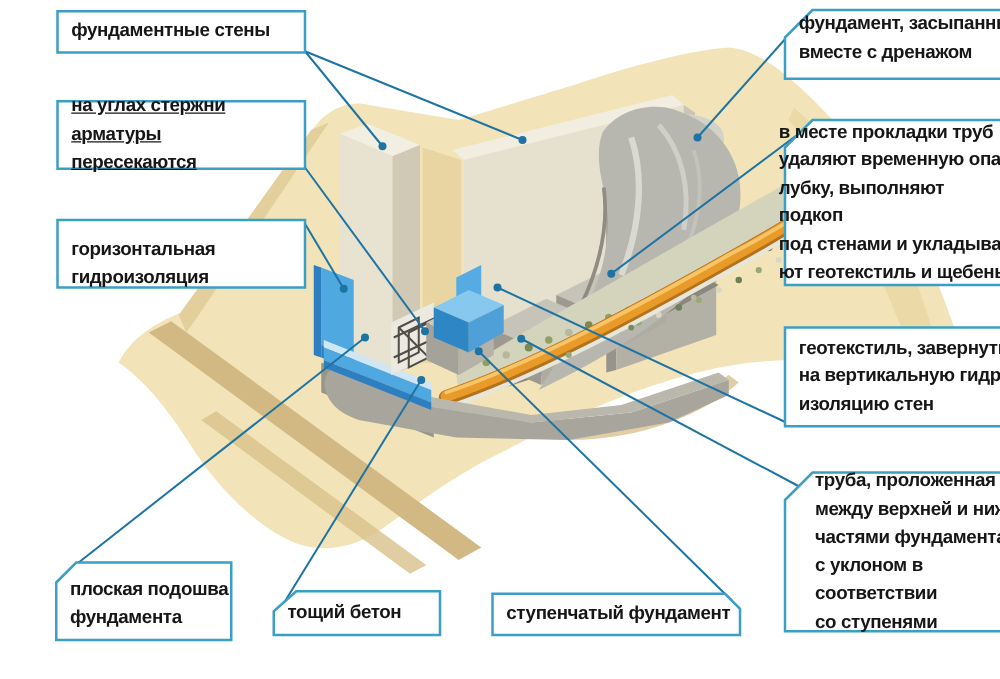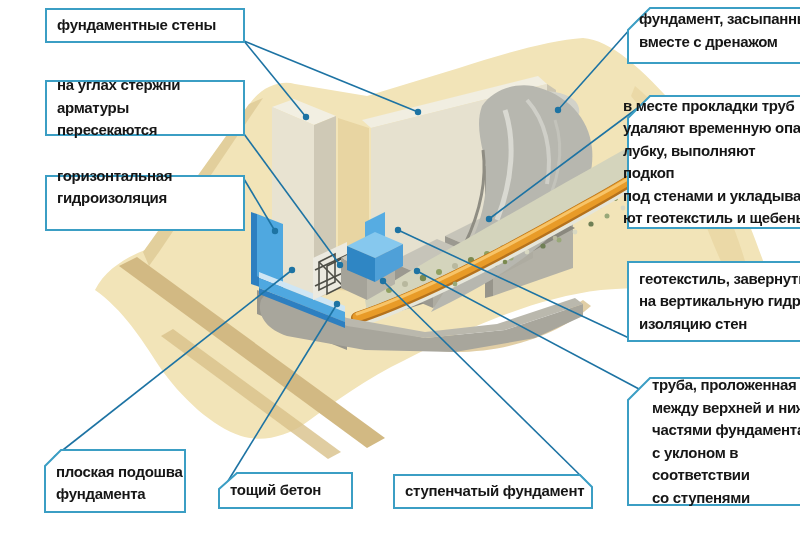--- a/index.html
+++ b/index.html
@@ -204,23 +204,23 @@
     <path d="M184,489 L202,473 H317 V508 H184 Z"></path>
     <path d="M359,475 H545 L557,487 V508 H359 Z"></path>
     <path d="M593,30 L615,8 H791 V63 H593 Z"></path>
     <path d="M593,118 L615,96 H791 V228 H593 Z"></path>
     <path d="M593,262 H791 V341 H593 Z"></path>
     <path d="M593,400 L615,378 H790 V505 H593 Z"></path>
   </g>
 </svg>
 
   <div class="lbl" style="left:11px;top:9px;width:198px;height:33px;">фундаментные стены</div>
-  <div class="lbl" style="left:11px;top:81px;width:174px;height:54px;">на углах стержни
+  <div class="lbl" style="left:11px;top:81px;width:174px;height:54px;text-decoration:underline;">на углах стержни
 арматуры пересекаются</div>
-  <div class="lbl" style="left:11px;top:160px;width:198px;height:54px;">горизонтальная
+  <div class="lbl" style="left:11px;top:184px;width:198px;height:54px;">горизонтальная
 гидроизоляция</div>
   <div class="lbl" style="left:10px;top:450px;width:140px;height:66px;">плоская подошва
 фундамента</div>
   <div class="lbl" style="left:184px;top:473px;width:133px;height:35px;text-align:center;">тощий бетон</div>
   <div class="lbl" style="left:359px;top:475px;width:198px;height:33px;">ступенчатый фундамент</div>
   <div class="lbl" style="left:593px;top:8px;width:198px;height:45px;">фундамент, засыпанный
 вместе с дренажом</div>
   <div class="lbl" style="left:577px;top:96px;width:198px;height:132px;">в месте прокладки труб
 удаляют временную опа-
 лубку, выполняют подкоп

